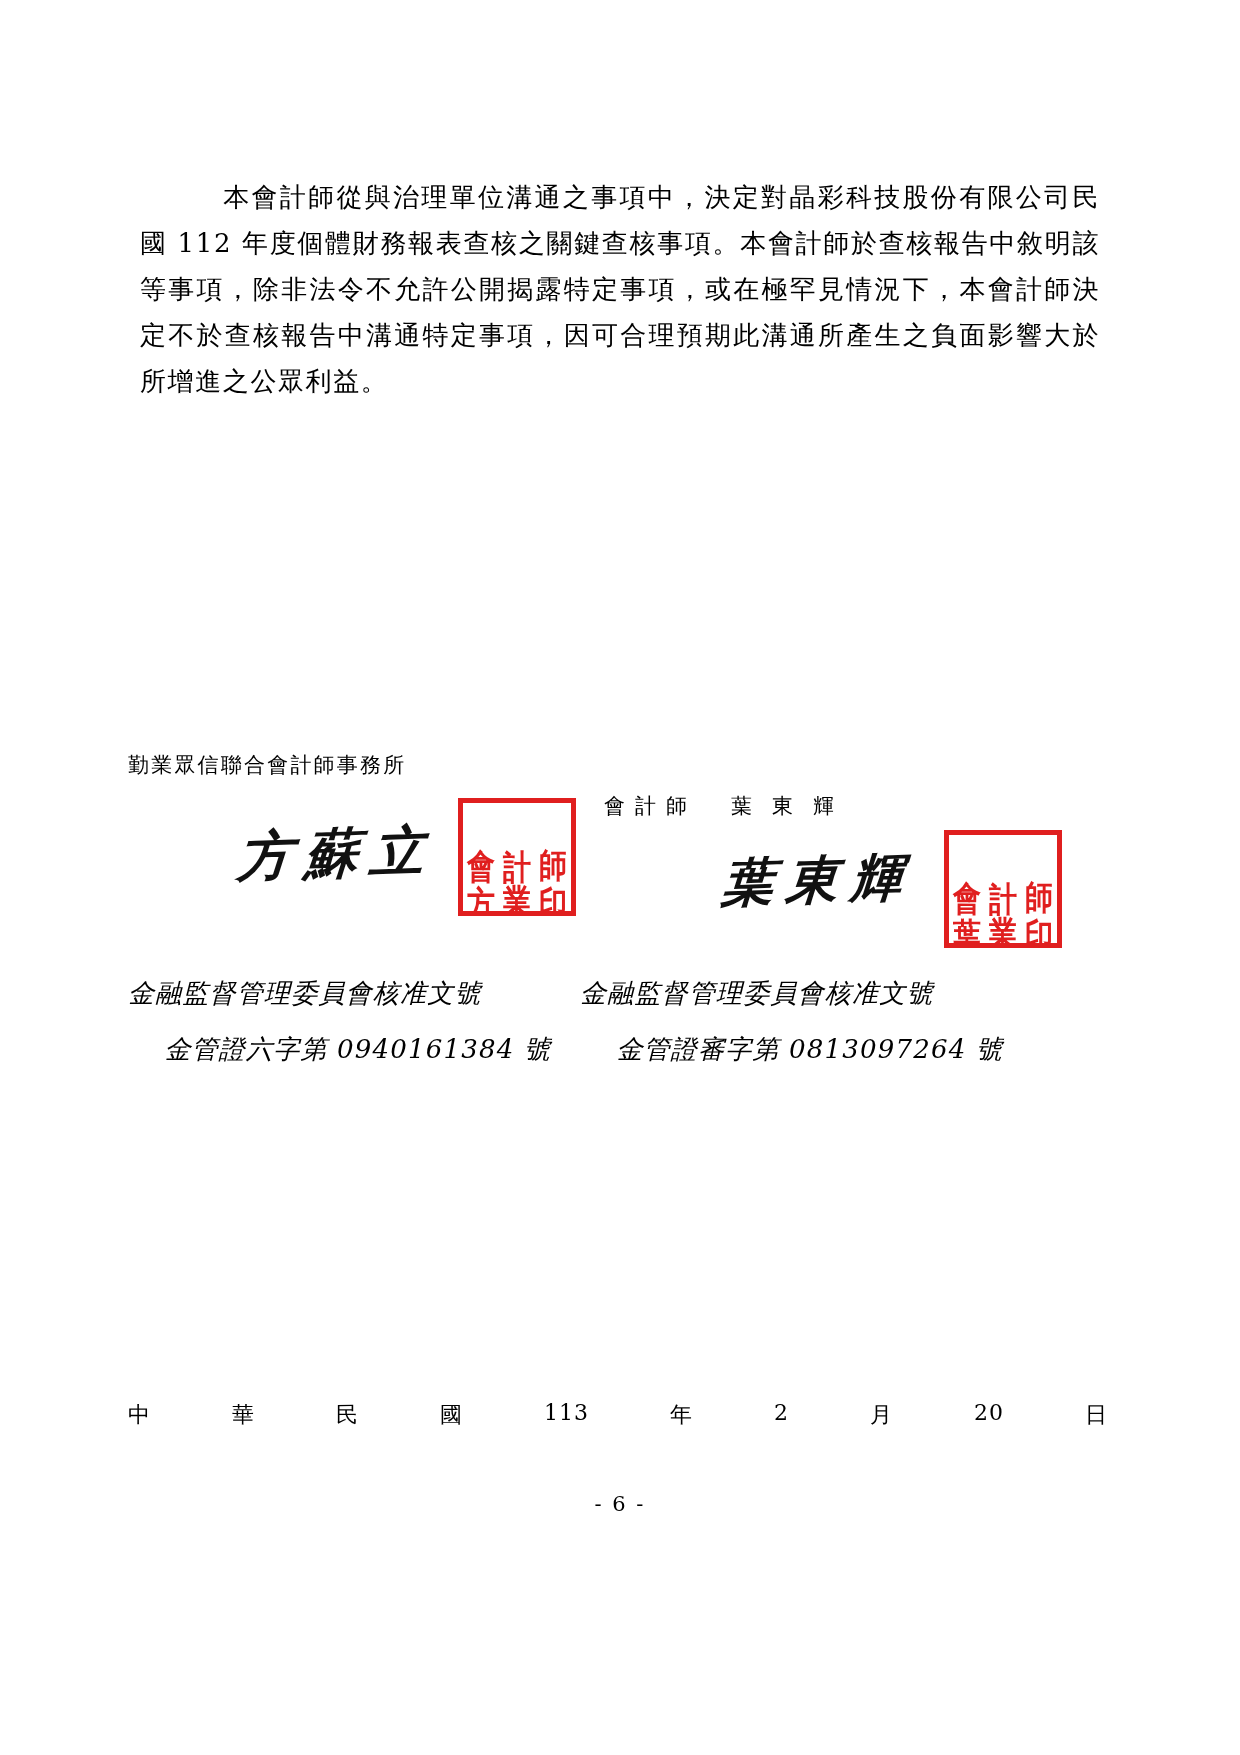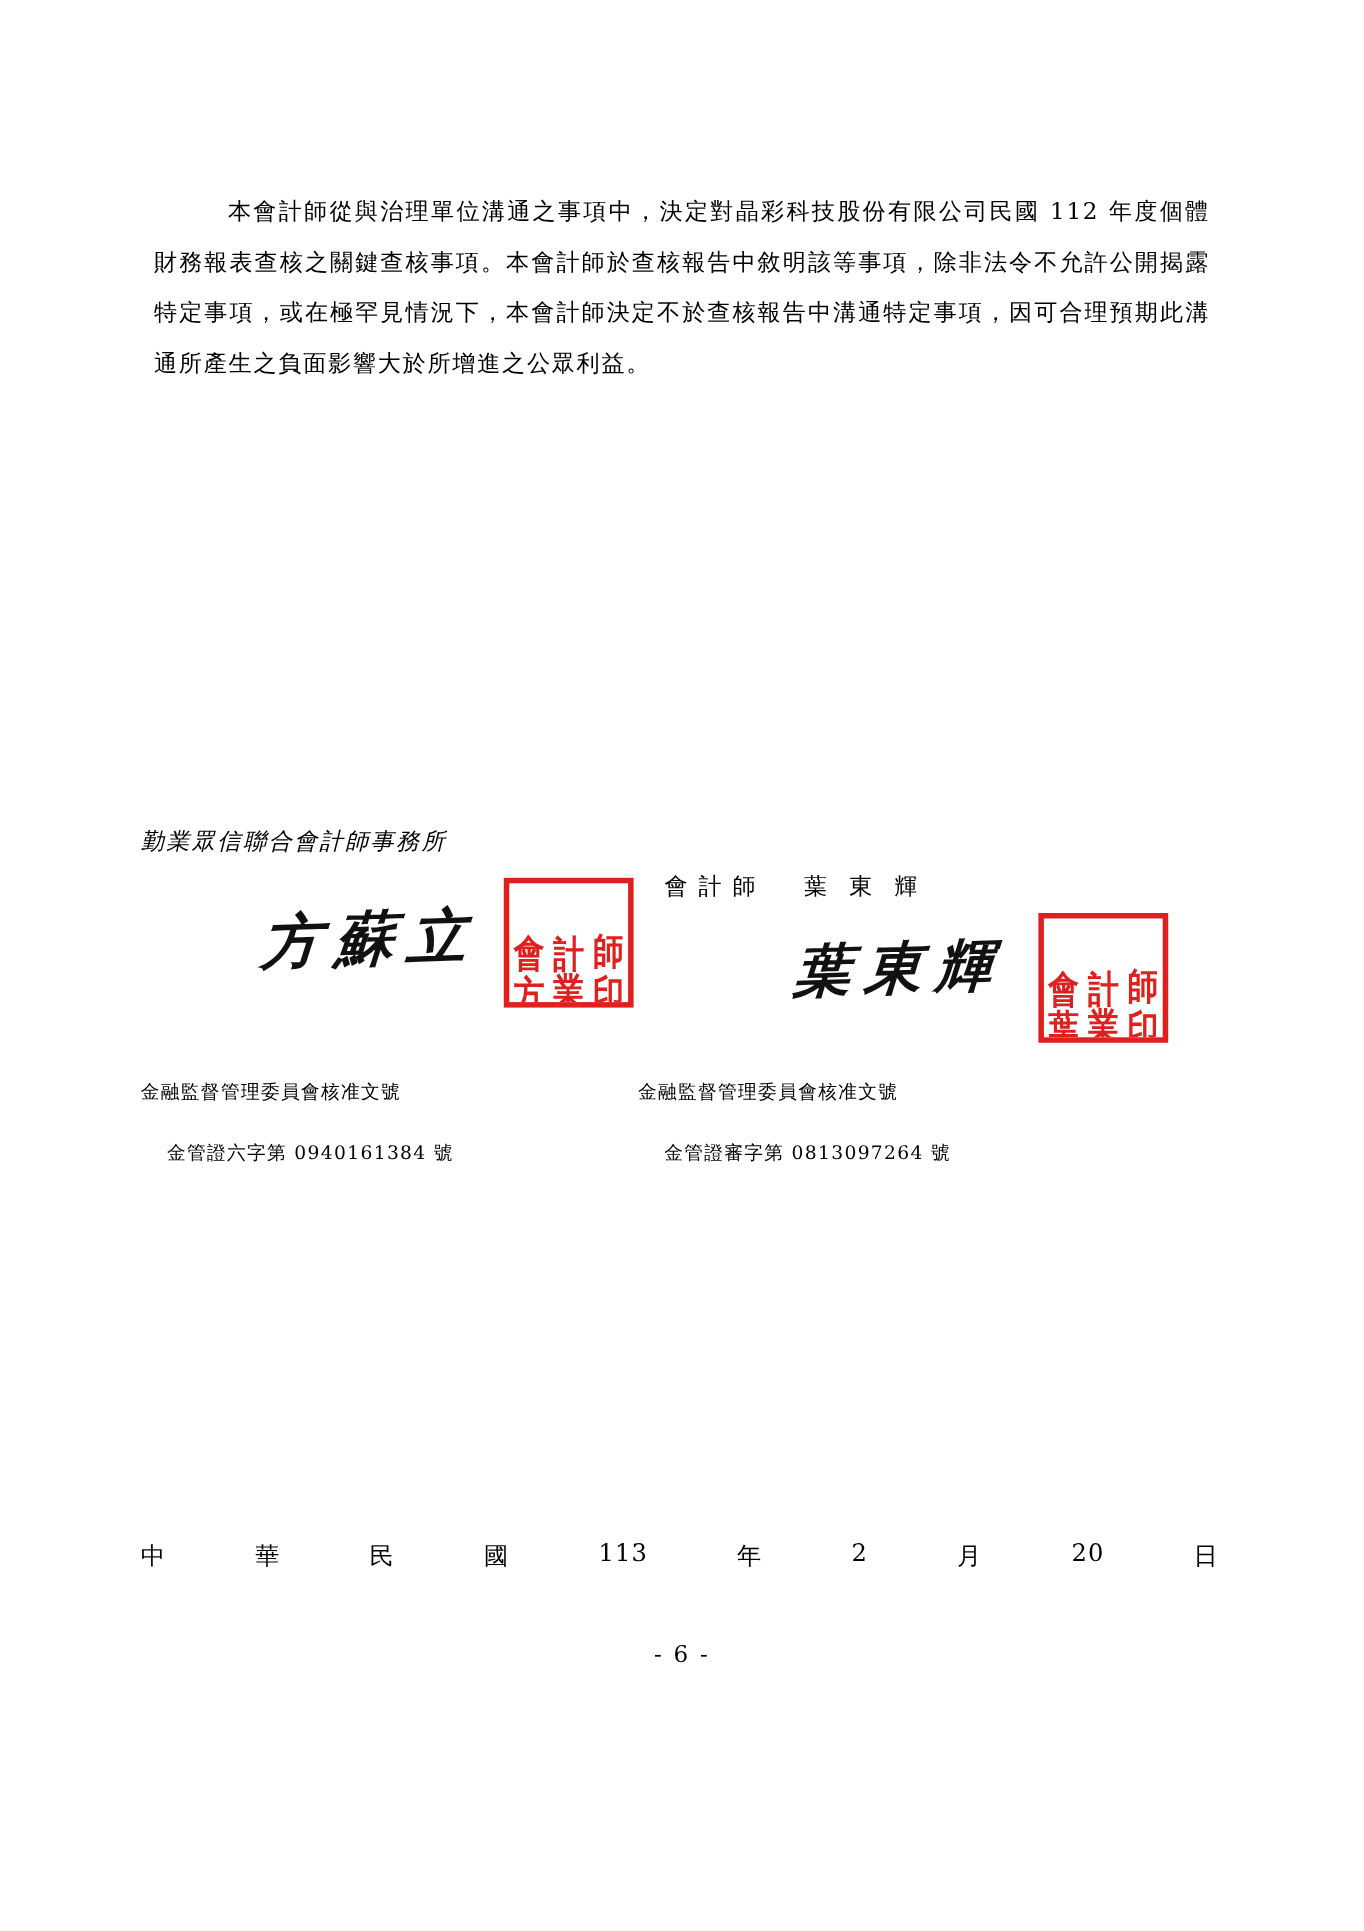--- a/index.html
+++ b/index.html
@@ -15,38 +15,37 @@
     background: #ffffff;
     font-family: "DejaVu Serif", "Liberation Serif", serif;
     color: #000000;
     overflow: hidden;
   }
   .body-text {
     position: absolute;
     left: 140px;
     top: 148px;
     width: 960px;
-    font-size: 21px;
+    font-size: 26px;
     line-height: 46px;
     letter-spacing: 1.6px;
     text-align: justify;
     text-justify: inter-character;
     text-indent: 3.2em;
   }
   .firm-block {
     position: absolute;
     left: 128px;
     top: 748px;
     width: 980px;
   }
   .firm-name {
     font-size: 21px;
     letter-spacing: 2.2px;
     line-height: 34px;
-    font-style: italic;
   }
   .signers {
     position: relative;
     margin-top: 8px;
     height: 190px;
   }
   .signer {
     position: absolute;
     top: 0;
     width: 460px;
@@ -111,23 +110,24 @@
     line-height: 1;
     font-family: "DejaVu Serif", "Liberation Serif", serif;
     font-weight: 700;
     writing-mode: vertical-rl;
     letter-spacing: -2px;
     transform: scale(1.12, 1.35);
   }
   .approval {
     position: absolute;
     width: 460px;
-    font-size: 17px;
+    font-size: 26px;
     line-height: 36px;
     letter-spacing: 1.2px;
+    font-style: italic;
   }
   .approval.left { left: 128px; top: 975px; }
   .approval.right { left: 580px; top: 975px; }
   .approval .l2 {
     display: block;
     text-indent: 1.4em;
     margin-top: 20px;
   }
   .doc-date {
     position: absolute;

